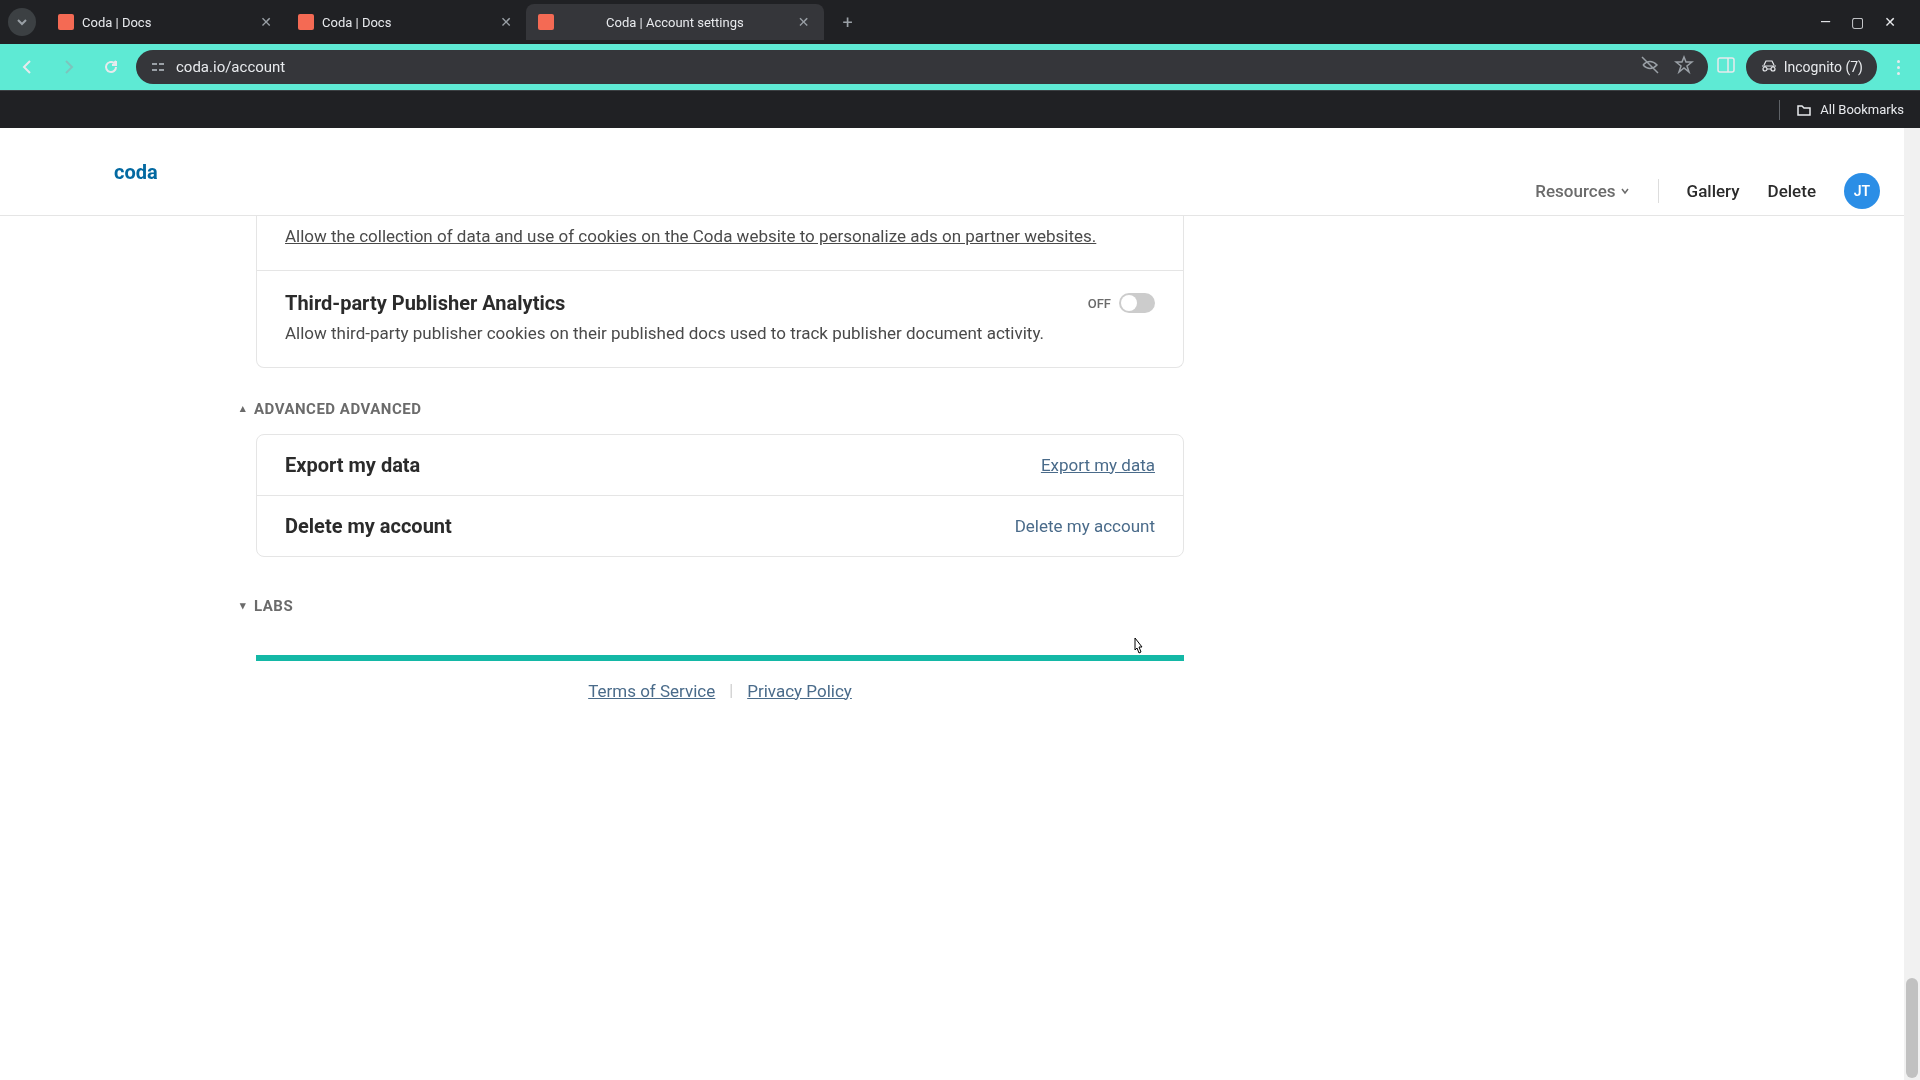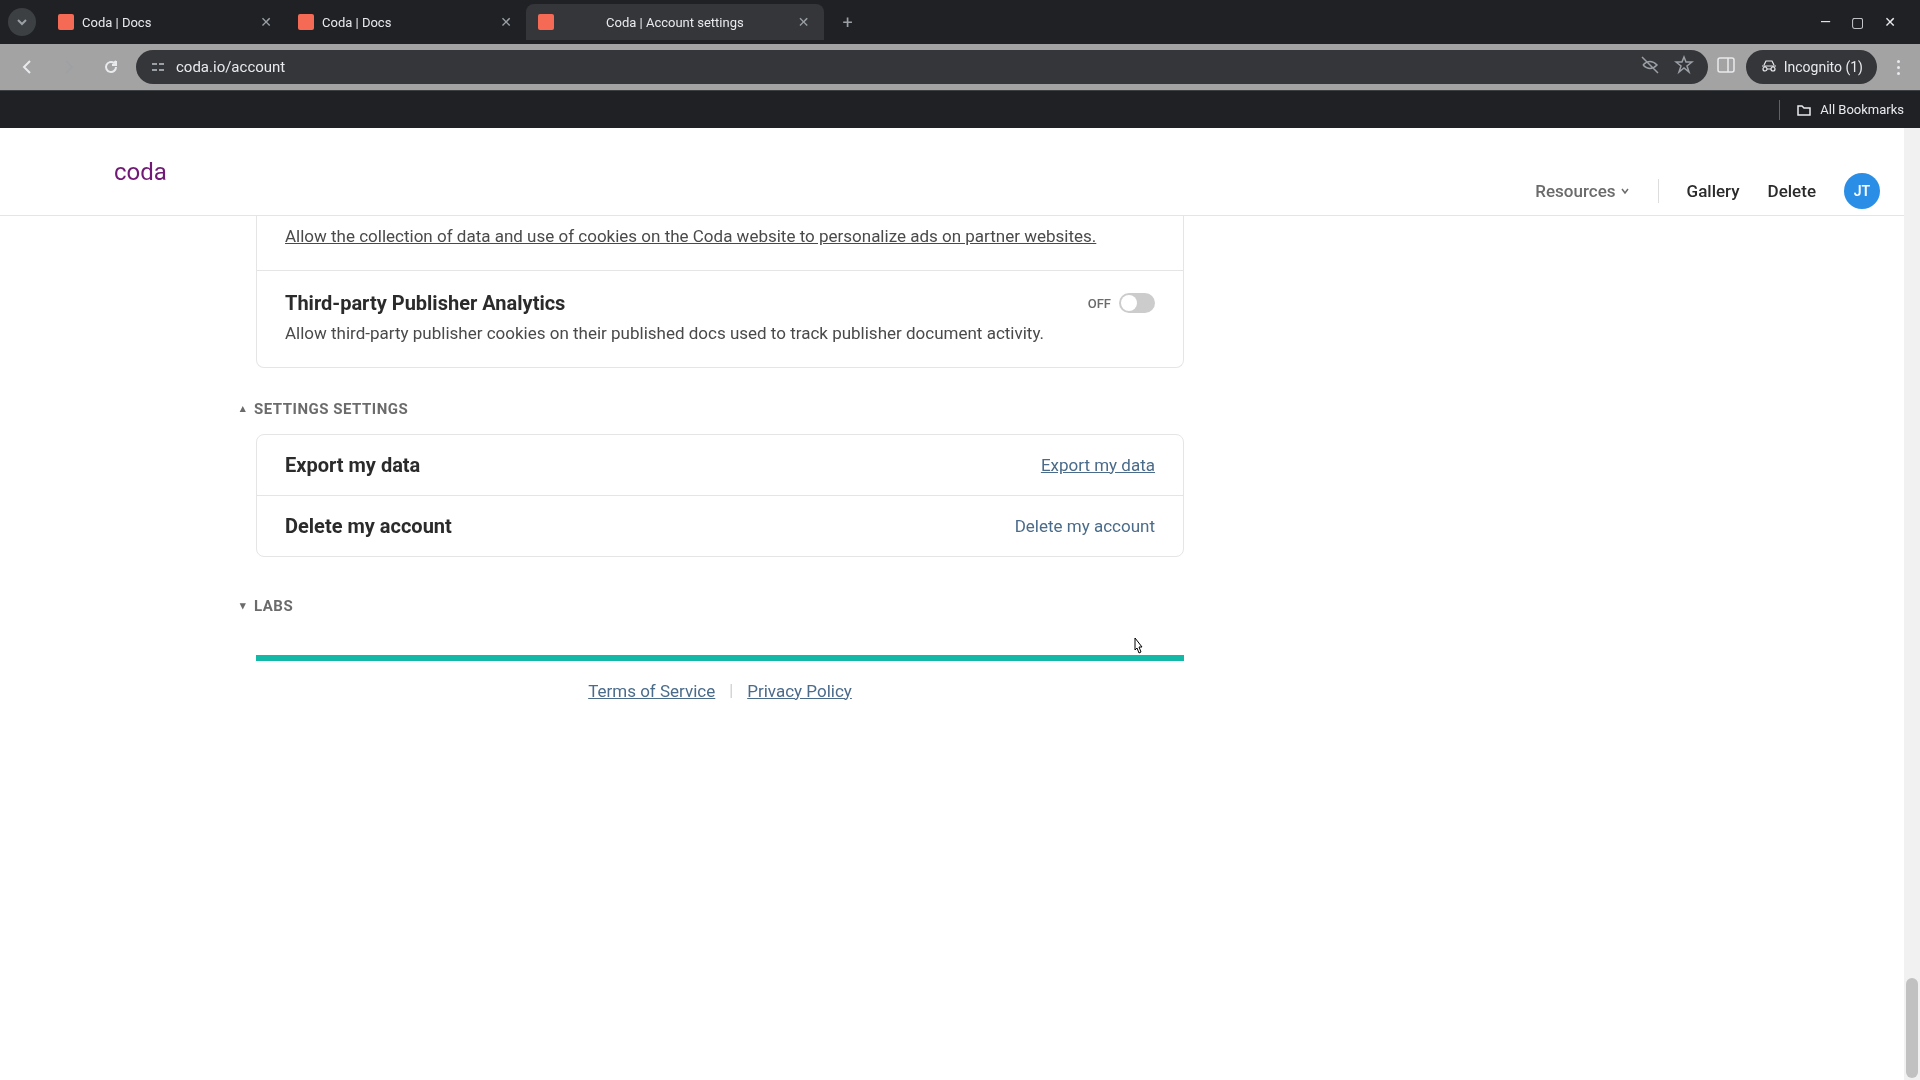--- a/index.html
+++ b/index.html
@@ -99,21 +99,21 @@
     .window-controls span {
       cursor: pointer;
       font-size: 14px;
     }
     .address-bar-row {
       display: flex;
       align-items: center;
       height: 46px;
       padding: 0 10px;
       gap: 8px;
-      background: #a3a3a3;
+      background: #5eead4;
     }
     .nav-btn {
       width: 34px;
       height: 34px;
       display: flex;
       align-items: center;
       justify-content: center;
       color: #9aa0a6;
       cursor: pointer;
     }
@@ -203,23 +203,23 @@
       overflow: hidden;
     }
     .page-header {
       display: flex;
       align-items: center;
       height: 88px;
       padding: 0 40px;
       border-bottom: 1px solid #e5e5e5;
     }
     .logo {
-      font-size: 24px;
-      font-weight: 400;
-      color: #701a75;
+      font-size: 20px;
+      font-weight: 700;
+      color: #0369a1;
       margin-left: 74px;
     }
     .header-nav {
       margin-left: auto;
       display: flex;
       align-items: center;
       gap: 28px;
       margin-top: 39px;
     }
     .nav-link {
@@ -472,21 +472,21 @@
       <span>
         <svg width="20" height="20" viewBox="0 0 20 20">
             <rect x="2" y="3" width="16" height="14" stroke="#e8eaed" stroke-width="1.5" fill="none" rx="2"></rect>
             <line x1="12" y1="3" x2="12" y2="17" stroke="#e8eaed" stroke-width="1.5"></line>
           </svg>
       </span>
       <div class="incognito-badge">
         <svg width="18" height="18" viewBox="0 0 18 18">
             <path d="M4 7 L6 3 L12 3 L14 7 M2 8 L16 8 M5 13 A2 2 0 1 0 5 9 A2 2 0 1 0 5 13 M13 13 A2 2 0 1 0 13 9 A2 2 0 1 0 13 13 M7 11 L11 11" stroke="#e8eaed" stroke-width="1.2" fill="none"></path>
           </svg>
-        <span>Incognito (1)</span>
+        <span>Incognito (7)</span>
       </div>
       <div class="menu-dots">
         <span></span>
           <span></span>
           <span></span>
       </div>
     </div>
   </div>
   <div class="bookmarks-bar">
     <div class="bookmarks-divider"></div>
@@ -526,21 +526,21 @@
             <span class="toggle-label">OFF</span>
             <div class="toggle"></div>
           </div>
         </div>
         <div class="setting-desc">Allow third-party publisher cookies on their published docs used to track publisher document activity.</div>
       </div>
     </div>
 
     <div class="section-header">
       <span class="chevron">▴</span>
-      <span>SETTINGS SETTINGS</span>
+      <span>ADVANCED ADVANCED</span>
     </div>
 
     <div class="settings-card">
       <div class="advanced-row">
         <div class="advanced-label">Export my data</div>
         <div class="advanced-link underline">Export my data</div>
       </div>
       <div class="advanced-row">
         <div class="advanced-label">Delete my account</div>
         <div class="advanced-link">Delete my account</div>

